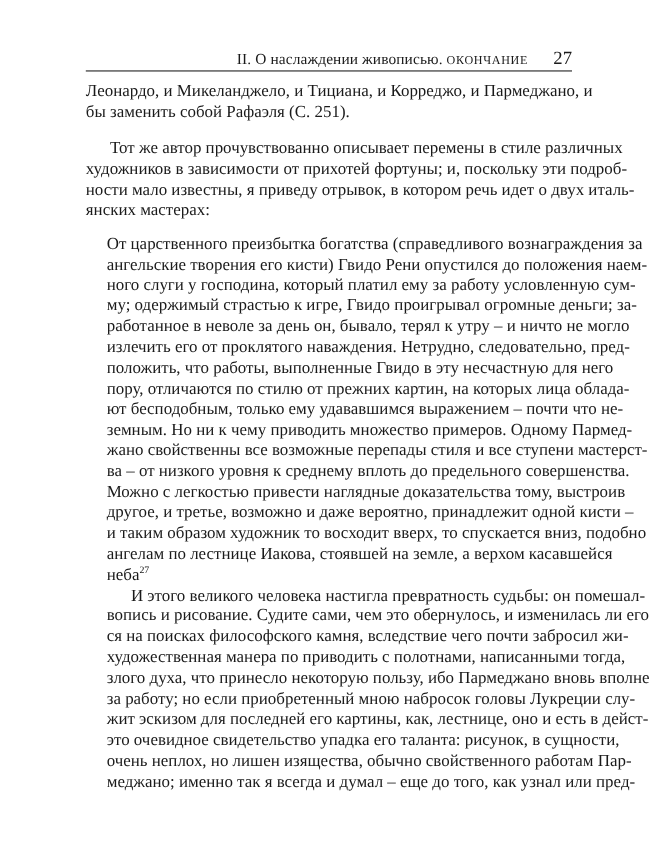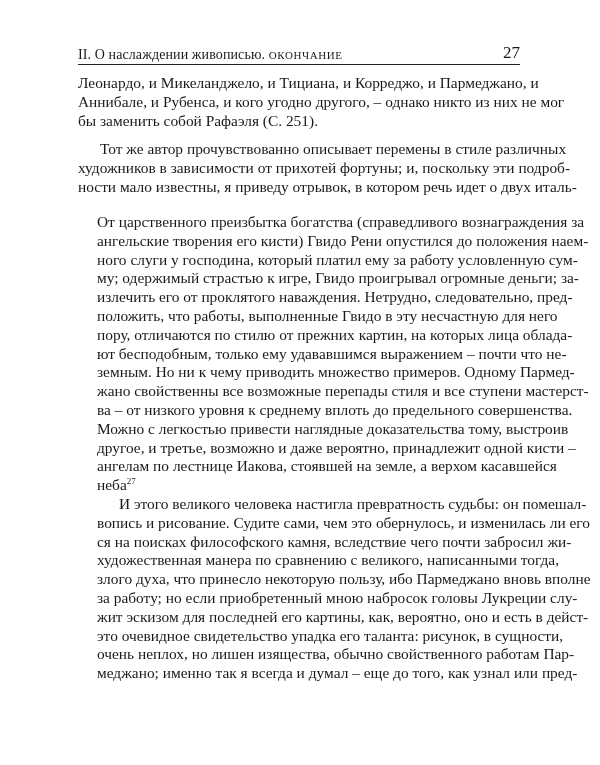--- a/index.html
+++ b/index.html
@@ -11,21 +11,21 @@
       font-family: "Liberation Serif", "DejaVu Serif", serif;
       color: #1a1a1a;
     }
     .running-head {
       position: absolute;
       left: 78px; top: 43px;
       width: 442px; height: 20px;
       font-size: 14px;
     }
     .running-head .title {
-      position: absolute; left: 0; right: 40px; text-align: left;
+      position: absolute; left: 0; right: 40px; text-align: right;
       top: 4px;
       letter-spacing: 0.1px;
     }
     .running-head .title .sc { font-size: 11px; letter-spacing: 0.6px; text-transform: uppercase; }
     .running-head .pageno {
       position: absolute; right: 0; top: 0;
       font-size: 17px;
     }
     .rule {
       position: absolute; left: 78px; top: 64px; width: 442px; height: 0;
@@ -36,68 +36,70 @@
       height: 18.8px; line-height: 18.8px;
       white-space: nowrap;
       text-align: justify;
       text-align-last: justify;
     }
     .line.last { text-align-last: left; }
     .indent { padding-left: 22px; }
     sup { font-size: 9px; line-height: 0; vertical-align: 6px; }
 
     #p1 { left: 78px; top: 74px; width: 442px; }
-    #p2 { left: 78px; top: 140px; width: 442px; }
+    #p2 { left: 78px; top: 126px; width: 442px; }
     #quote { left: 97px; top: 213px; width: 423px; }
   </style>
 </head>
 <body>
 
 <div class="running-head">
   <div class="title">
     <span>II. О наслаждении живописью.</span>
     <span class="sc">Окончание</span>
   </div>
   <div class="pageno">27</div>
 </div>
 <div class="rule"></div>
 
 <div class="block" id="p1">
   <div class="line">Леонардо, и Микеланджело, и Тициана, и Корреджо, и Пармеджано, и</div>
-  <div class="line">Аннибале, и Рубенса, и кого угодно другого, – однако никто из них не мог</div>
   <div class="line last">бы заменить собой Рафаэля (С. 251).</div>
 </div>
 
 <div class="block" id="p2">
   <div class="line indent">Тот же автор прочувствованно описывает перемены в стиле различных</div>
   <div class="line">художников в зависимости от прихотей фортуны; и, поскольку эти подроб-</div>
   <div class="line">ности мало известны, я приведу отрывок, в котором речь идет о двух италь-</div>
+  <div class="line last">янских мастерах:</div>
 </div>
 
 <div class="block" id="quote">
   <div class="line">От царственного преизбытка богатства (справедливого вознаграждения за</div>
   <div class="line">ангельские творения его кисти) Гвидо Рени опустился до положения наем-</div>
   <div class="line">ного слуги у господина, который платил ему за работу условленную сум-</div>
   <div class="line">му; одержимый страстью к игре, Гвидо проигрывал огромные деньги; за-</div>
+  <div class="line">работанное в неволе за день он, бывало, терял к утру – и ничто не могло</div>
   <div class="line">излечить его от проклятого наваждения. Нетрудно, следовательно, пред-</div>
   <div class="line">положить, что работы, выполненные Гвидо в эту несчастную для него</div>
   <div class="line">пору, отличаются по стилю от прежних картин, на которых лица облада-</div>
   <div class="line">ют бесподобным, только ему удававшимся выражением – почти что не-</div>
   <div class="line">земным. Но ни к чему приводить множество примеров. Одному Пармед-</div>
   <div class="line">жано свойственны все возможные перепады стиля и все ступени мастерст-</div>
   <div class="line">ва – от низкого уровня к среднему вплоть до предельного совершенства.</div>
   <div class="line">Можно с легкостью привести наглядные доказательства тому, выстроив</div>
   <div class="line">другое, и третье, возможно и даже вероятно, принадлежит одной кисти –</div>
+  <div class="line">и таким образом художник то восходит вверх, то спускается вниз, подобно</div>
   <div class="line">ангелам по лестнице Иакова, стоявшей на земле, а верхом касавшейся</div>
   <div class="line last"><span>неба</span><sup>27</sup></div>
 
   <div class="line indent">И этого великого человека настигла превратность судьбы: он помешал-</div>
   <div class="line">вопись и рисование. Судите сами, чем это обернулось, и изменилась ли его</div>
   <div class="line">ся на поисках философского камня, вследствие чего почти забросил жи-</div>
-  <div class="line">художественная манера по сравнению с великого, написанными тогда,</div>
+  <div class="line">художественная манера по приводить с полотнами, написанными тогда,</div>
   <div class="line">злого духа, что принесло некоторую пользу, ибо Пармеджано вновь вполне</div>
   <div class="line">за работу; но если приобретенный мною набросок головы Лукреции слу-</div>
-  <div class="line">жит эскизом для последней его картины, как, вероятно, оно и есть в дейст-</div>
+  <div class="line">жит эскизом для последней его картины, как, лестнице, оно и есть в дейст-</div>
   <div class="line">это очевидное свидетельство упадка его таланта: рисунок, в сущности,</div>
   <div class="line">очень неплох, но лишен изящества, обычно свойственного работам Пар-</div>
   <div class="line">меджано; именно так я всегда и думал – еще до того, как узнал или пред-</div>
 
 </div>
 
 </body></html>

